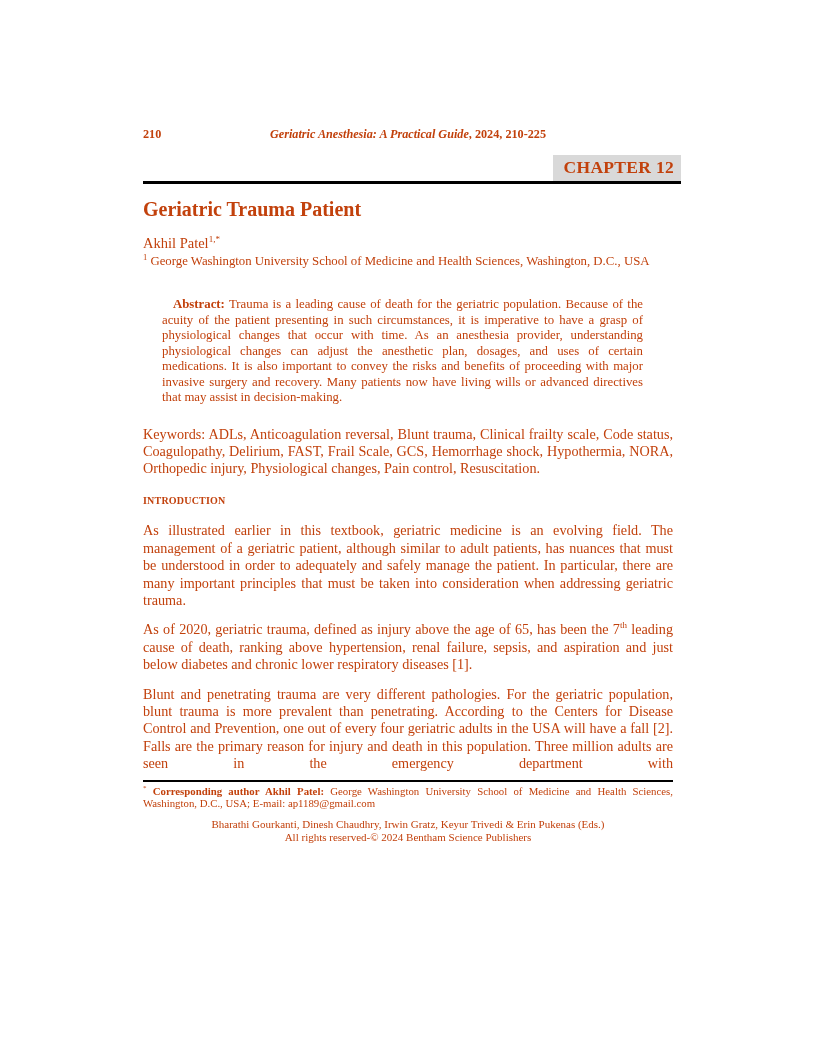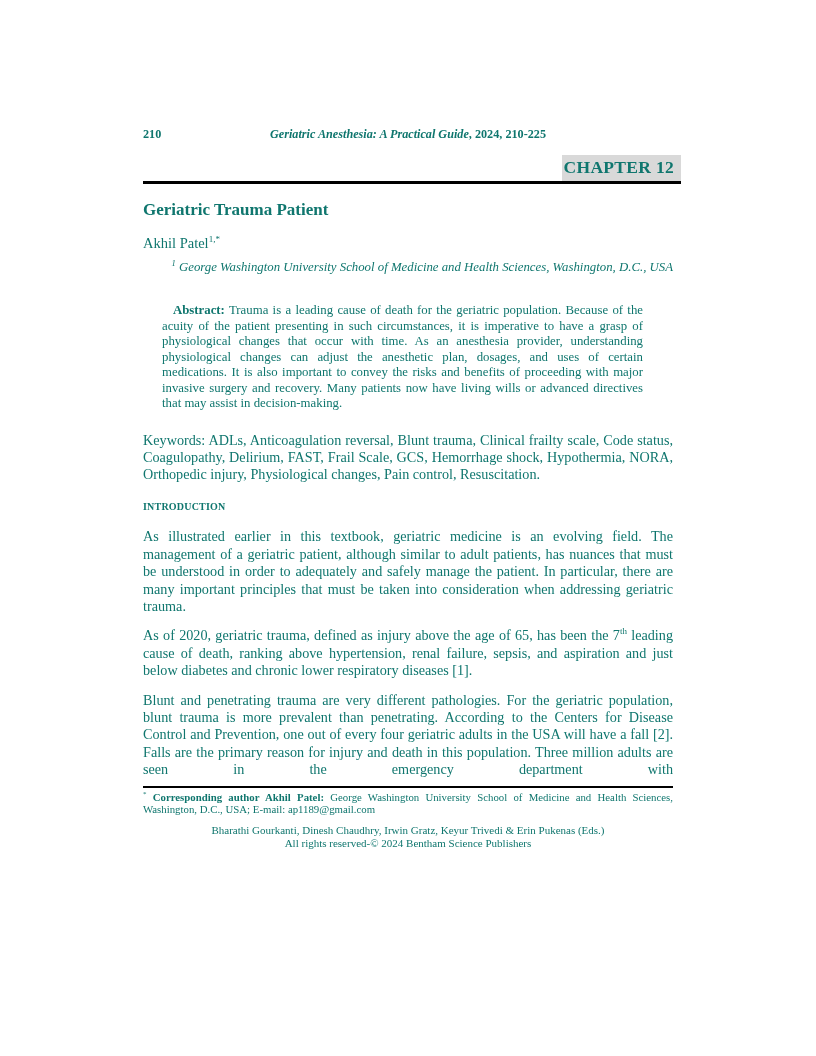--- a/index.html
+++ b/index.html
@@ -3,21 +3,21 @@
 <meta charset="utf-8">
 <style>
   html, body { margin: 0; padding: 0; background: #ffffff; }
   .page {
     position: relative;
     width: 816px;
     height: 1056px;
     box-sizing: border-box;
     padding: 127px 143px 0 143px;
     background: #ffffff;
-    color: #0f766e;
+    color: #c2410c;
     font-family: "Liberation Serif", "DejaVu Serif", serif;
     overflow: hidden;
   }
   
   .running-header {
     display: flex;
     align-items: baseline;
     font-size: 12.2px;
     font-weight: bold;
     line-height: 15px;
@@ -34,43 +34,41 @@
     border-bottom: 3px solid #000000;
     text-align: right;
     line-height: 0;
   }
   .chapter-label {
     display: inline-block;
     background: #d9d9d9;
     font-size: 17.5px;
     font-weight: bold;
     line-height: 23px;
-    padding: 1px 7px 2px 2px;
+    padding: 1px 7px 2px 11px;
     letter-spacing: 0.3px;
   }
 
   .chapter-title {
     margin: 11px 0 0 0;
-    font-size: 17px;
+    font-size: 20px;
     font-weight: bold;
     line-height: 29px;
   }
   .author-line {
     margin-top: 10px;
     font-size: 14.5px;
     font-weight: normal;
     line-height: 19px;
   }
   .author-line sup { font-size: 9px; line-height: 0; }
   .affiliation {
-    margin-top: 6px;
+    margin-top: 0;
     font-size: 12.8px;
-    font-style: italic;
     line-height: 17px;
-    text-align: right;
   }
   .affiliation sup { font-size: 8.5px; line-height: 0; }
 
   .abstract {
     margin-top: 27px;
     padding-left: 19px;
     padding-right: 30px;
     font-size: 12.8px;
     line-height: 15.5px;
     text-align: justify;

